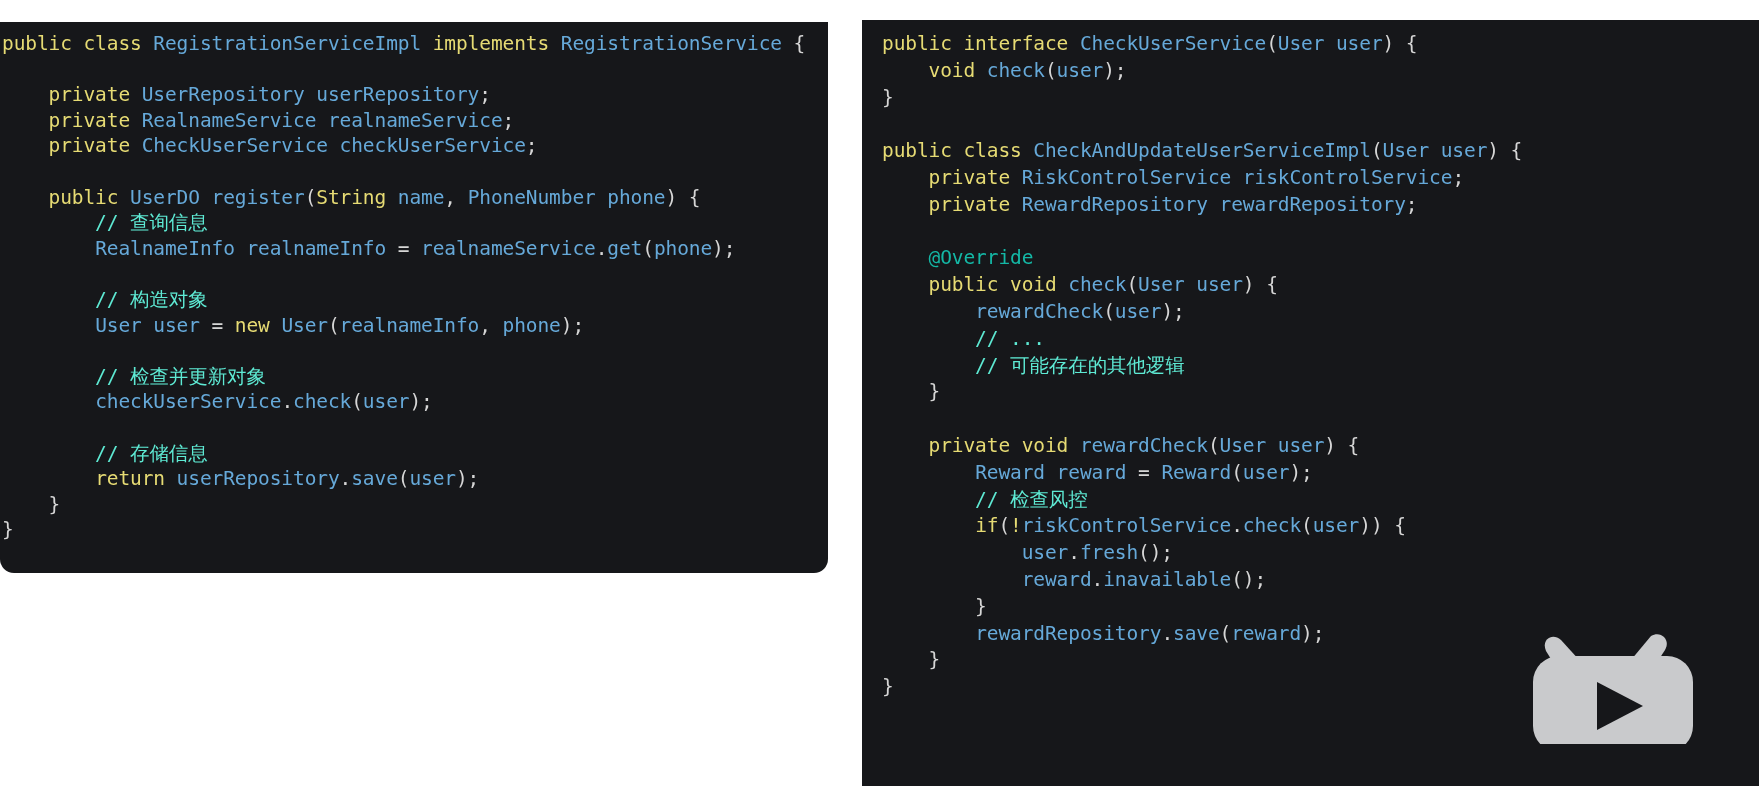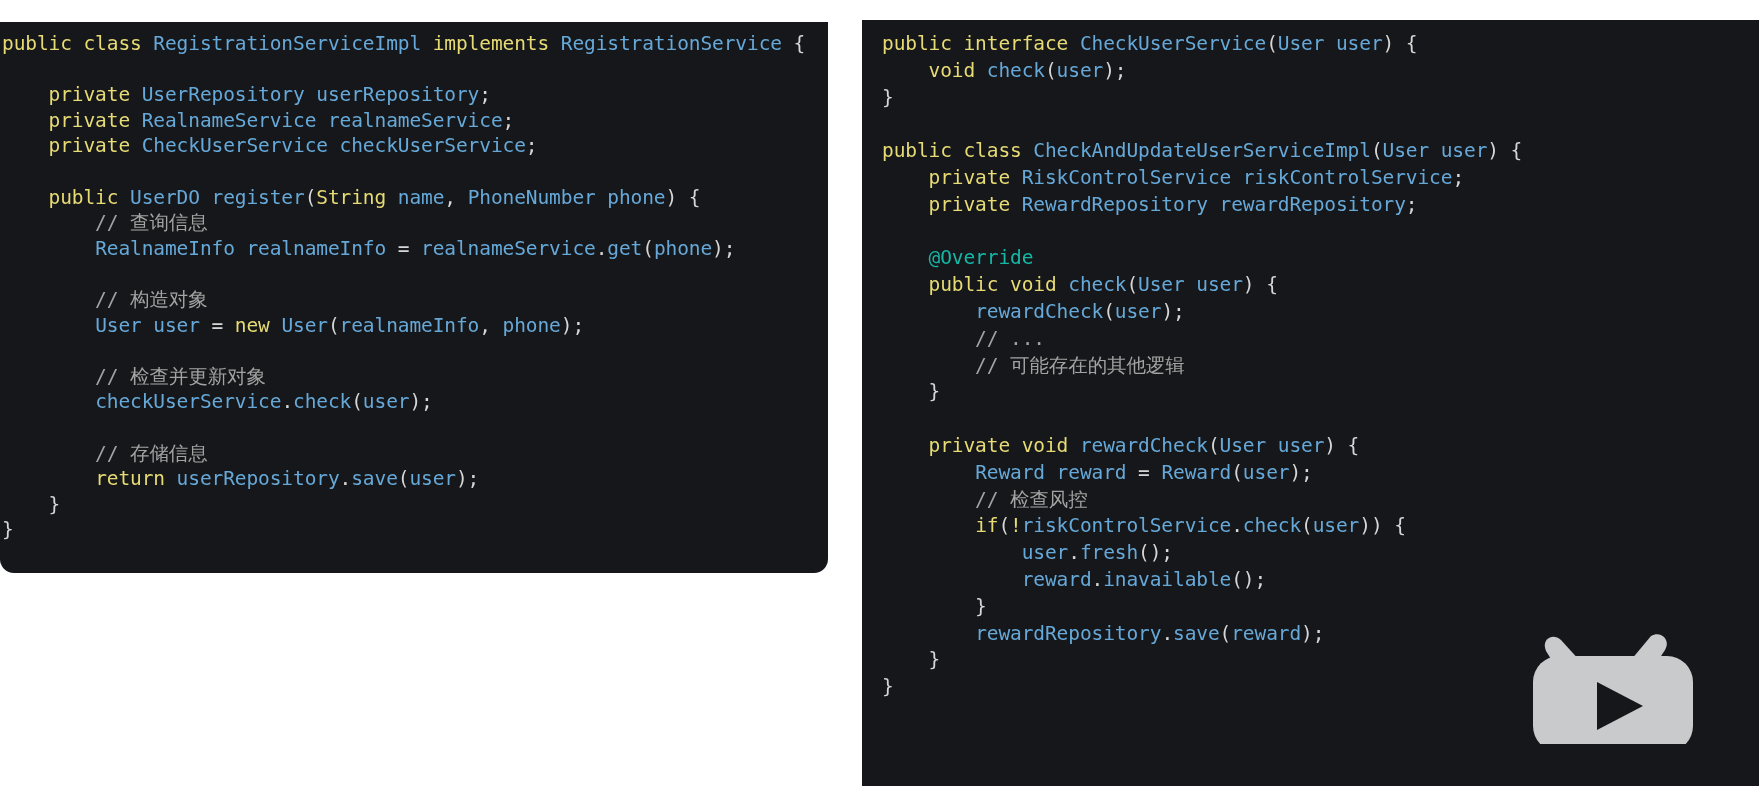--- a/index.html
+++ b/index.html
@@ -72,21 +72,21 @@
     display: block;
     height: inherit;
   }
 
   #left-panel .ln { padding-left: 2px; }
 
   
   .kw   { color: #e6db74; }   
   .typ  { color: #66a9d9; }   
   .pun  { color: #d6d6d6; }   
-  .cmt  { color: #a3a3a3; }   
+  .cmt  { color: #5eead4; }   
   .ann  { color: #14b8a6; }   
 
   
   #bili-logo {
     position: absolute;
     left: 1519px;
     top: 604px;
     width: 240px;
     height: 110px;
     pointer-events: none;

